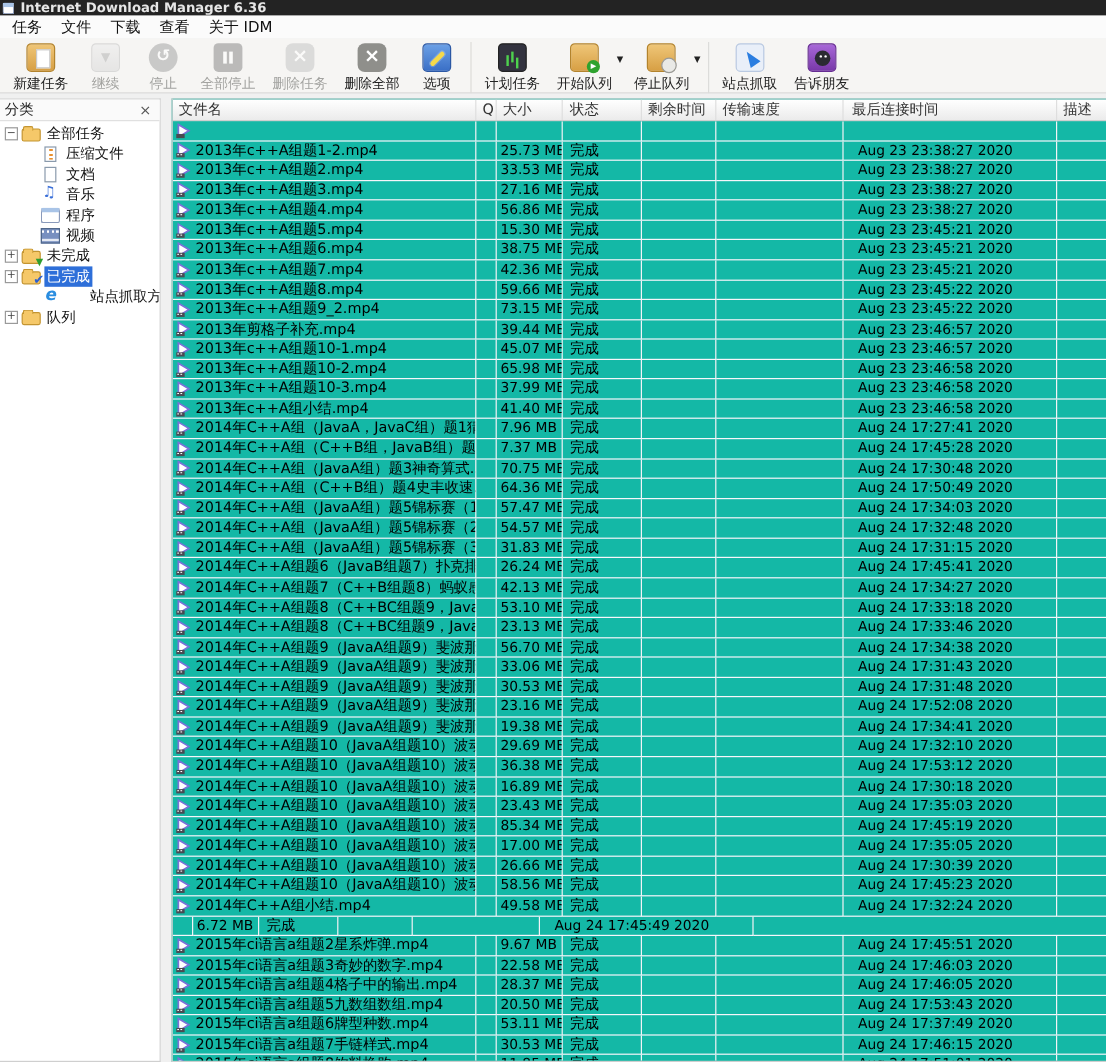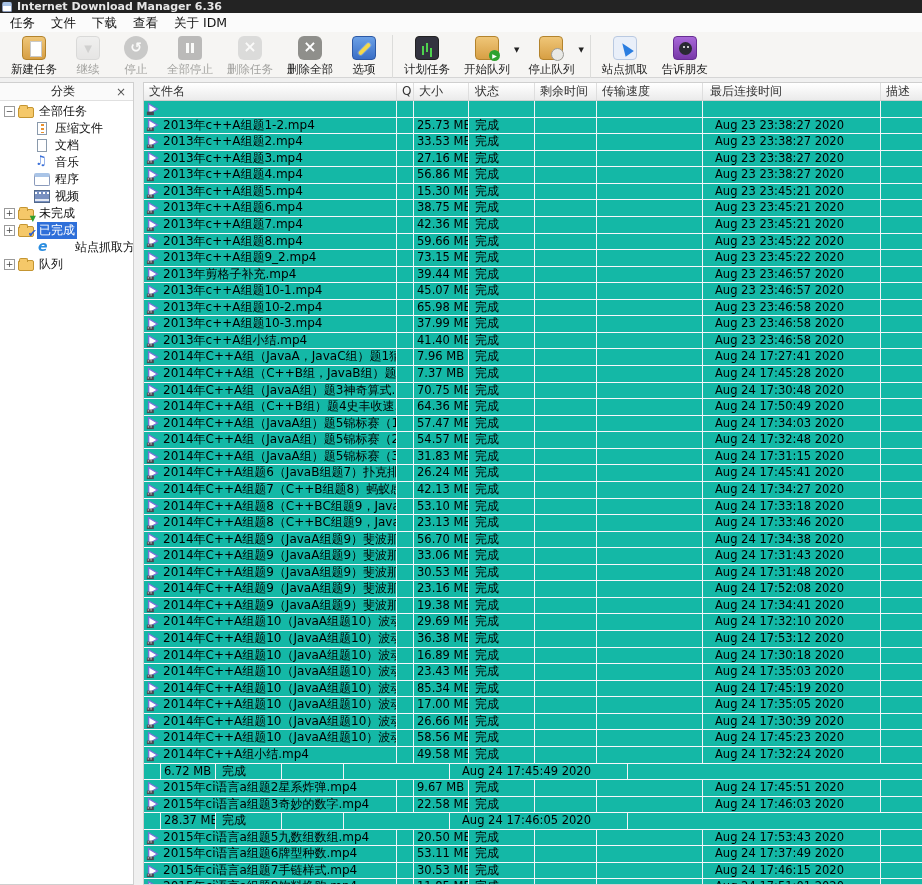--- a/index.html
+++ b/index.html
@@ -66,21 +66,21 @@
     background:#fff; border-radius:50%; box-shadow:4px 0 0 #fff; z-index:1; }
 
   
   .content { position:relative; height:807px; background:#f0f0f0; padding-top:4px; display:flex; }
 
   
   .sidepanel { width:134px; background:#fff; border:1px solid #cfcfcf; border-left:none;
     display:flex; flex-direction:column; }
   .side-header { height:18px; background:#fafafa; border-bottom:1px solid #e0e0e0;
     display:flex; align-items:center; font-size:12px; color:#222; padding:0 4px; }
-  .side-title { flex:1;margin-left:47px; }
+  .side-title { flex:1; }
   .side-close { color:#555; font-size:12px; line-height:12px; padding:0 3px; cursor:default; }
   .tree { flex:1; overflow:hidden; padding-top:2px; }
   .titem { display:flex; align-items:center; height:17px; font-size:12px; color:#111; white-space:nowrap; }
   .expander { width:11px; height:11px; flex:none; margin-right:3px; border:1px solid #9a9a9a;
     background:#fff; font-size:9px; line-height:9px; text-align:center; color:#444; visibility:hidden; }
   .expander.minus::after { content:"−"; } .expander.plus::after { content:"+"; }
   .expander.minus,.expander.plus { visibility:visible; }
   .tlabel { padding:0 2px; }
   .titem.selected .tlabel { background:#2e6fd9; color:#fff; }
 
@@ -1113,20 +1113,29 @@
           <div class="cell c-q"></div>
           <div class="cell c-size">22.58 MB</div>
           <div class="cell c-status">完成</div>
           <div class="cell c-left"></div>
           <div class="cell c-rate"></div>
           <div class="cell c-date">Aug 24 17:46:03 2020</div>
           <div class="cell c-desc"></div>
         </div>
 
         <div class="trow">
+          <div class="cell c-name">
+            <svg class="ficon" viewBox="0 0 16 16">
+              <path d="M3 2 L13 8 L3 14 Z" fill="#ffffff" stroke="#7a70d8" stroke-width="1.6"></path>
+              <rect x="1" y="11" width="8" height="4" fill="#4a4a52"></rect>
+              <rect x="2" y="12" width="1.6" height="1" fill="#fff"></rect>
+              <rect x="5" y="12" width="1.6" height="1" fill="#fff"></rect>
+            </svg>
+            <span>2015年ci语言a组题4格子中的输出.mp4</span>
+          </div>
           <div class="cell c-q"></div>
           <div class="cell c-size">28.37 MB</div>
           <div class="cell c-status">完成</div>
           <div class="cell c-left"></div>
           <div class="cell c-rate"></div>
           <div class="cell c-date">Aug 24 17:46:05 2020</div>
           <div class="cell c-desc"></div>
         </div>
 
         <div class="trow">

